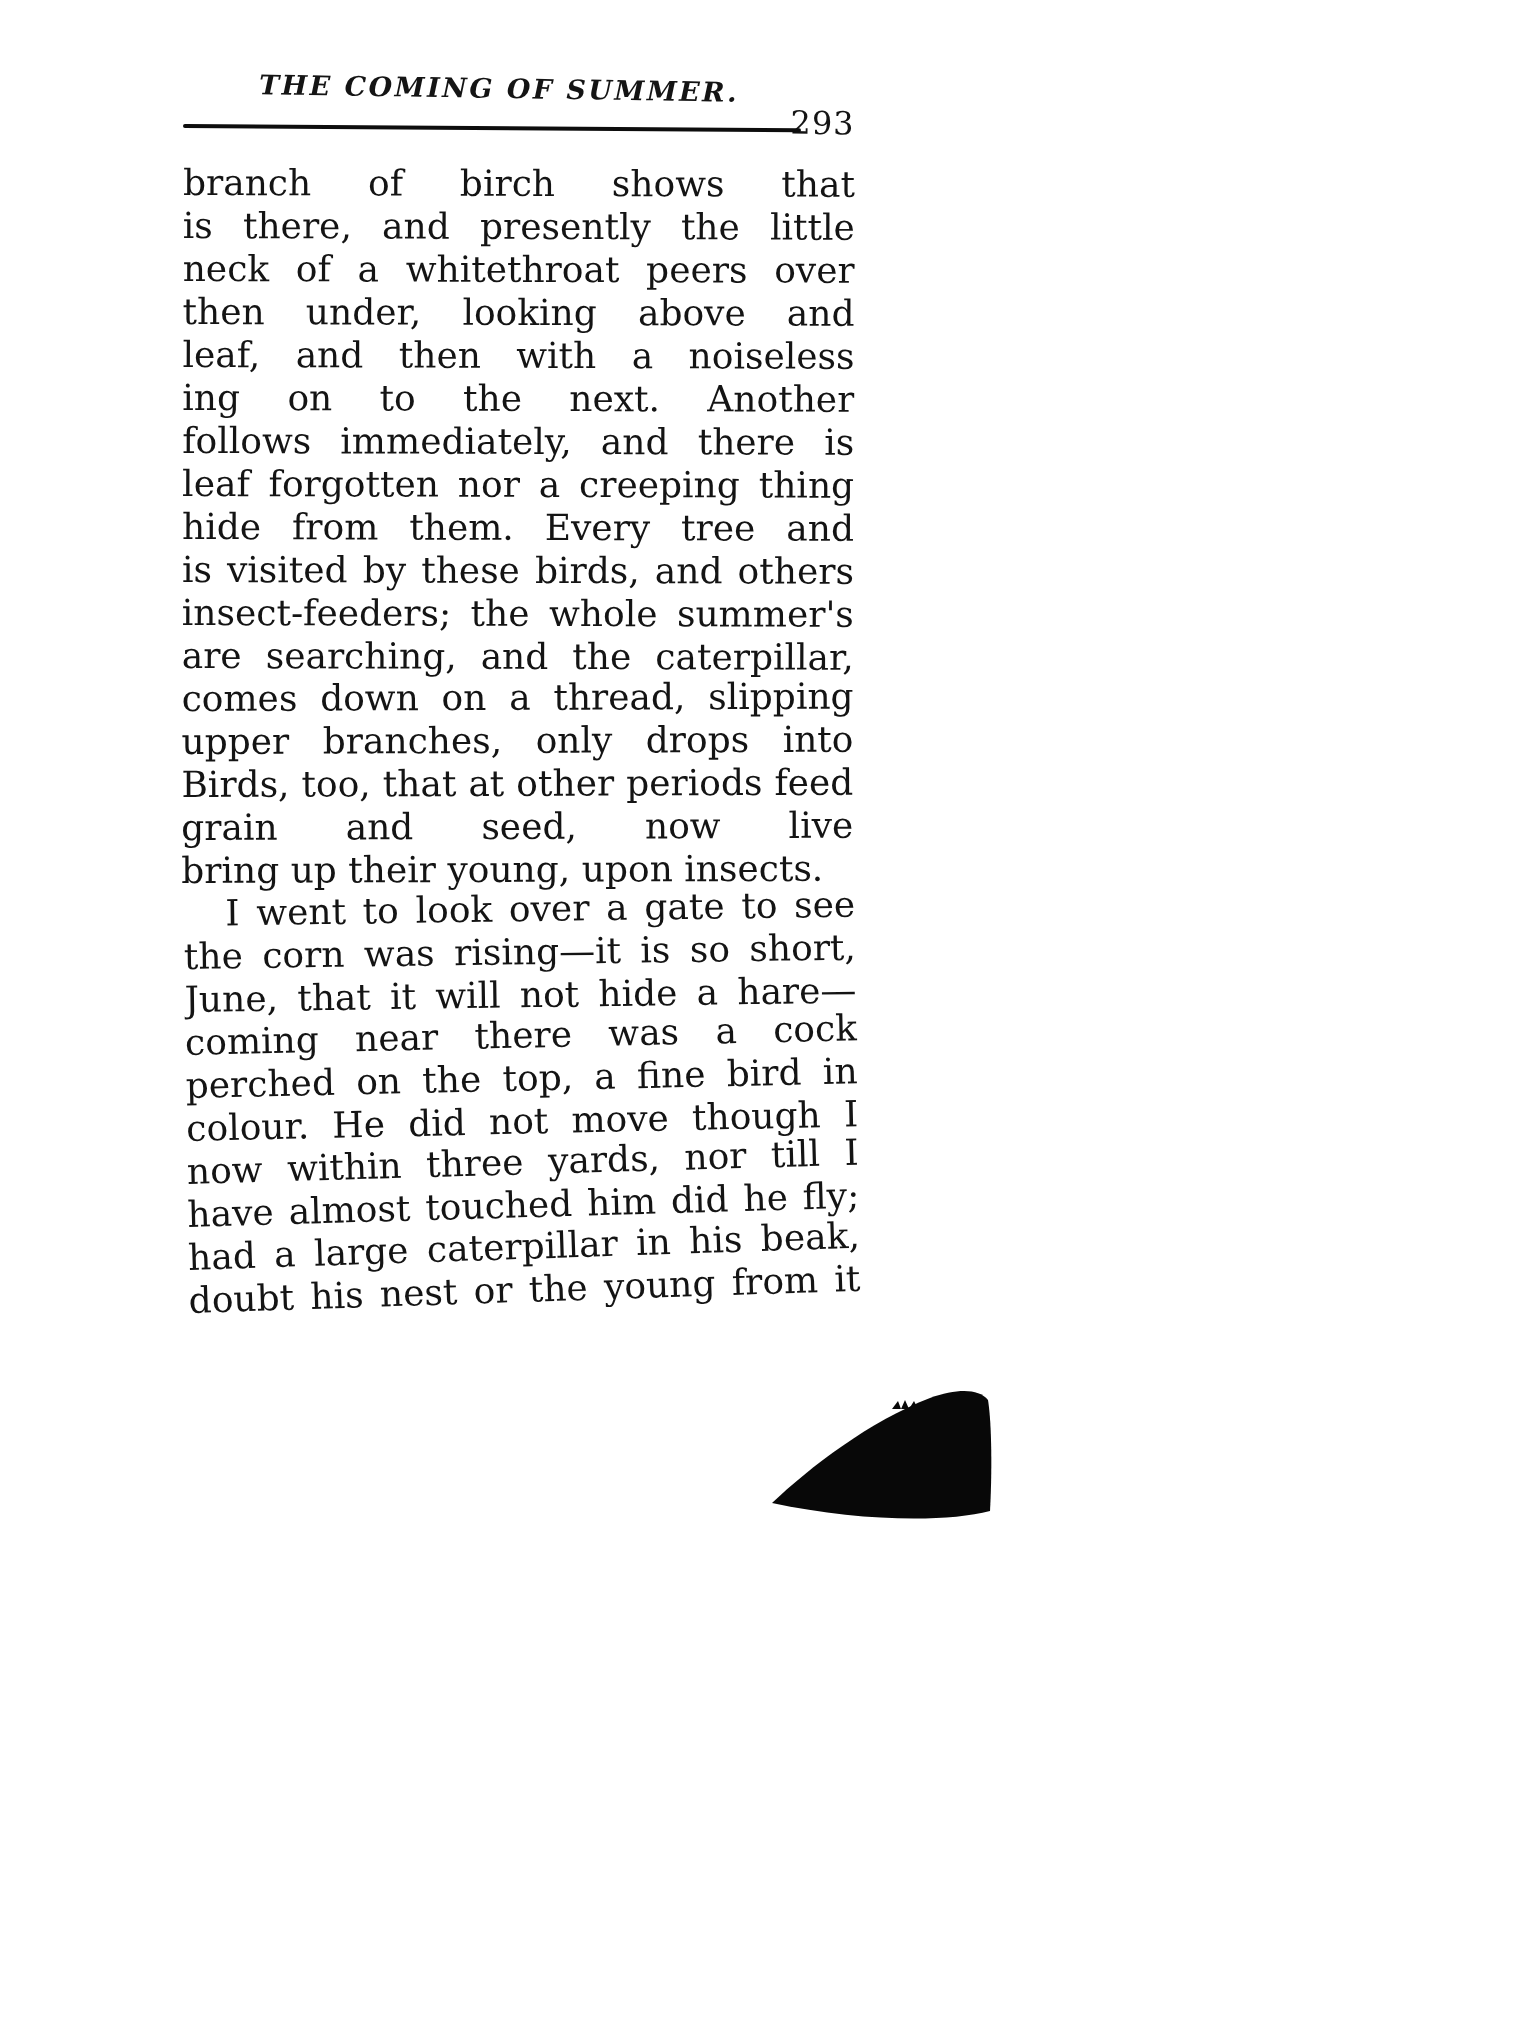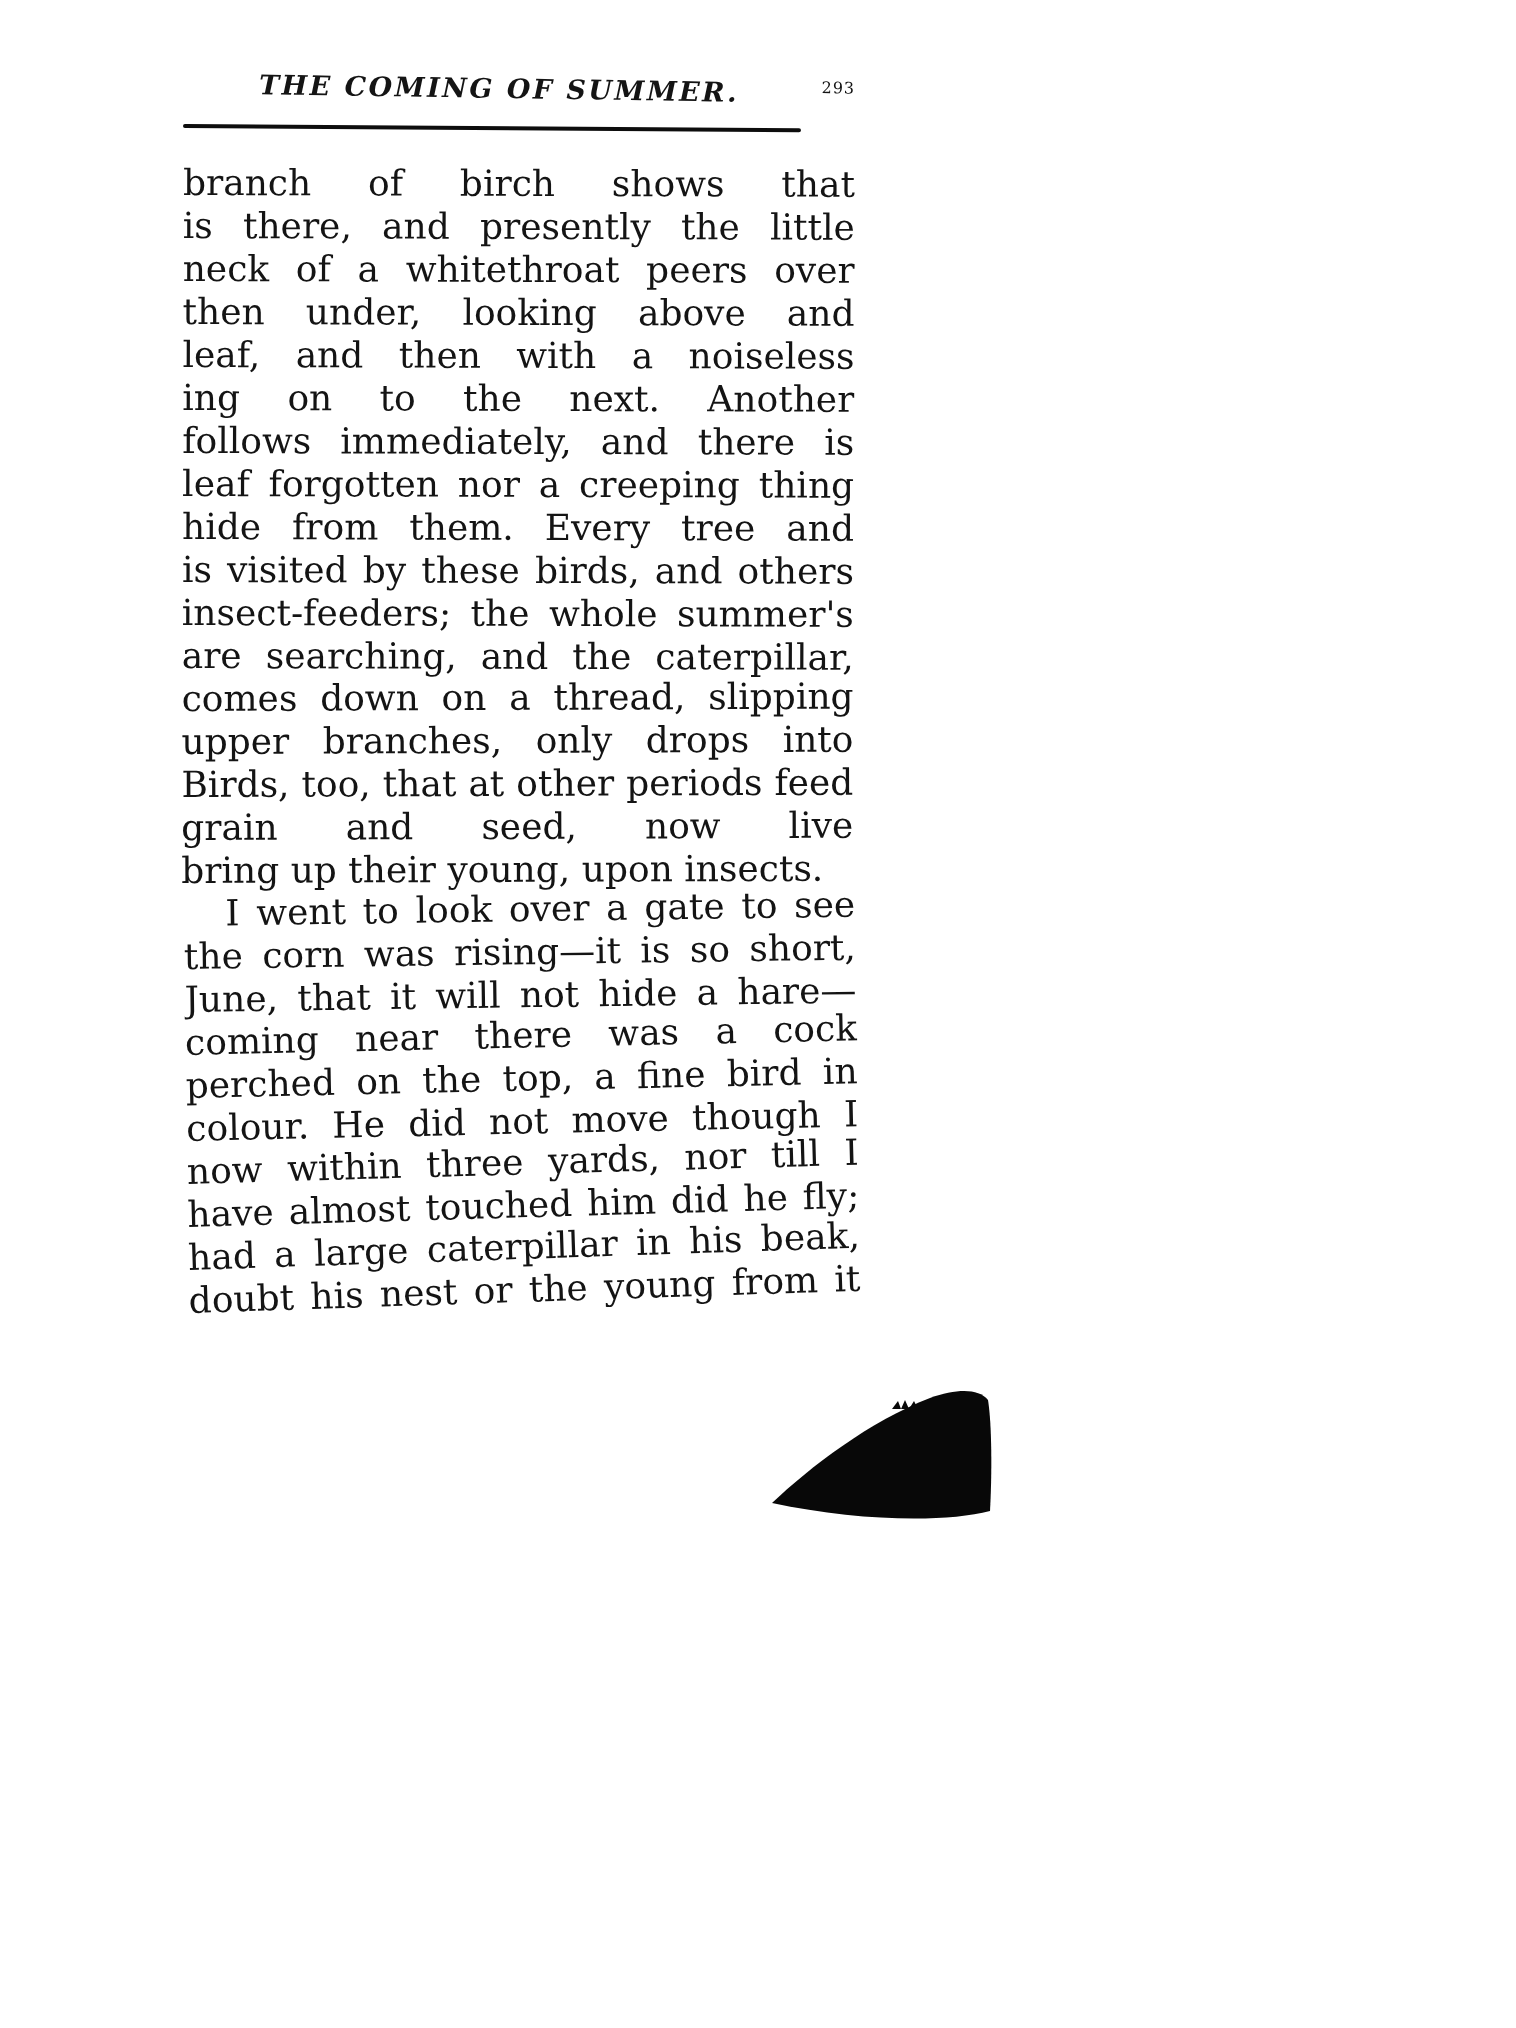--- a/index.html
+++ b/index.html
@@ -33,22 +33,22 @@
     font-style: italic;
     font-weight: 600;
     font-size: 27px;
     letter-spacing: 2.5px;
     padding-right: 40px;
     white-space: nowrap;
   }
   .page-number {
     position: absolute;
     right: 0;
-    top: 0;
-    font-size: 16px;
+    top: 26px;
+    font-size: 32px;
     letter-spacing: 1px;
     font-style: normal;
   }
   .rule {
     height: 4px;
     width: 92%;
     background: #0d0d0d;
     border-radius: 2px;
     margin-top: 8px;
     transform: rotate(0.4deg);

